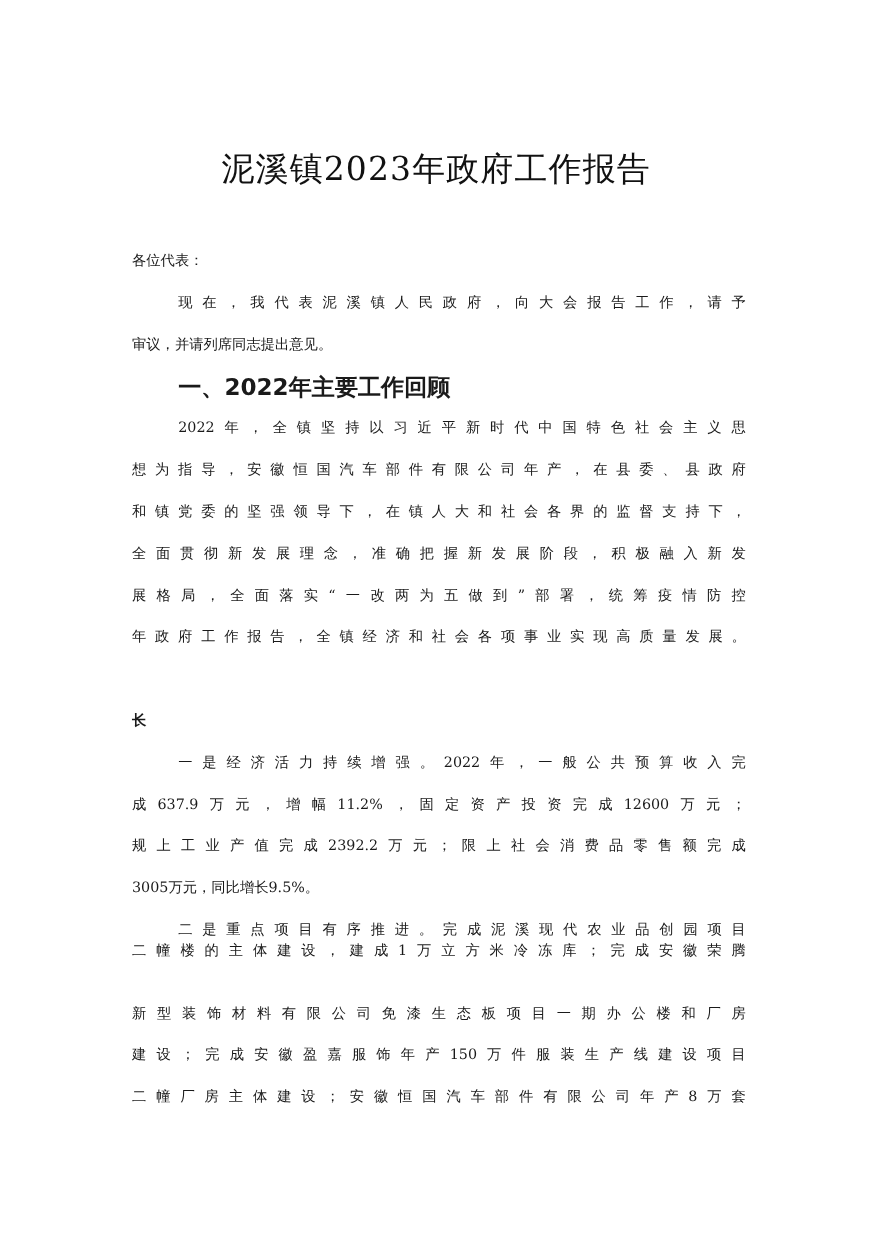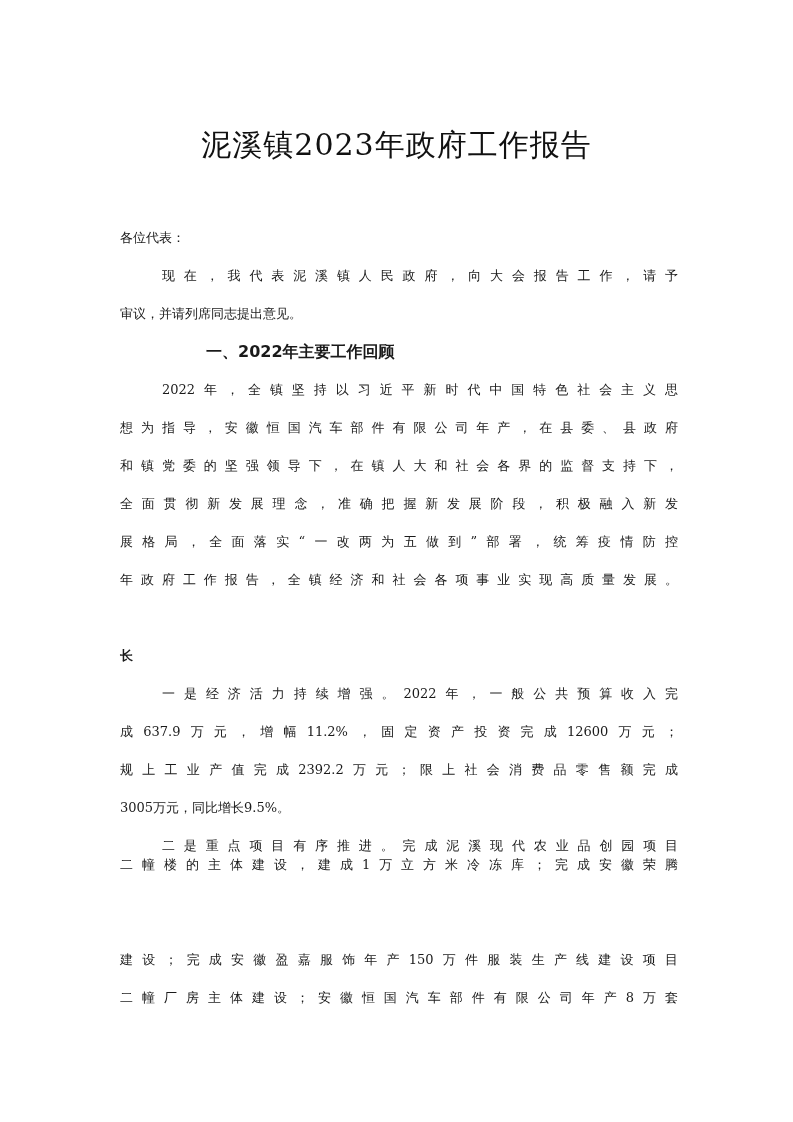--- a/index.html
+++ b/index.html
@@ -1,25 +1,25 @@
 <!DOCTYPE html>
 <html><head>
 <meta charset="utf-8">
 <style>
   html, body { margin: 0; padding: 0; background: #ffffff; }
   body { width: 793px; height: 1122px; overflow: hidden; position: relative;
          font-family: "DejaVu Serif", "Liberation Serif", serif; color: #111111; }
   .page { position: absolute; left: 0; top: 0; width: 793px; height: 1122px; }
-  .title { position: absolute; left: 0; width: 793px; top: 123px; text-align: center;
+  .title { position: absolute; left: 0; width: 793px; top: 133px; text-align: center;
            font-size: 30px; line-height: 44px; letter-spacing: 1px; color: #111; }
   .line { position: absolute; left: 120px; width: 558px; font-size: 13px; line-height: 38px;
           height: 38px; white-space: nowrap; color: #1a1a1a; }
   .just { text-align: justify; text-align-last: justify; }
   .ind { left: 162px; width: 516px; }
-  .h1 { font-family: "DejaVu Sans", "Liberation Sans", sans-serif; font-weight: bold; font-size: 16px; margin-left: 44px; }
+  .h1 { font-family: "DejaVu Sans", "Liberation Sans", sans-serif; font-weight: bold; font-size: 21px; }
   .h2 { font-weight: bold; }
 </style>
 </head>
 <body>
 
 <div class="page">
   <div class="title">泥溪镇2023年政府工作报告</div>
 
   <div class="line" style="top:219px">各位代表：</div>
 
@@ -37,15 +37,16 @@
 
   <div class="line h2" style="top:637px">长</div>
 
   <div class="line ind just" style="top:675px">一是经济活力持续增强。2022年，一般公共预算收入完</div>
   <div class="line just" style="top:713px">成637.9万元，增幅11.2%，固定资产投资完成12600万元；</div>
   <div class="line just" style="top:751px">规上工业产值完成2392.2万元；限上社会消费品零售额完成</div>
   <div class="line" style="top:789px">3005万元，同比增长9.5%。</div>
 
   <div class="line ind just" style="top:827px">二是重点项目有序推进。完成泥溪现代农业品创园项目</div>
   <div class="line just" style="top:846px">二幢楼的主体建设，建成1万立方米冷冻库；完成安徽荣腾</div>
+  <div class="line just" style="top:903px">新型装饰材料有限公司免漆生态板项目一期办公楼和厂房</div>
   <div class="line just" style="top:941px">建设；完成安徽盈嘉服饰年产150万件服装生产线建设项目</div>
   <div class="line just" style="top:979px">二幢厂房主体建设；安徽恒国汽车部件有限公司年产8万套</div>
 </div>
 
 </body></html>

